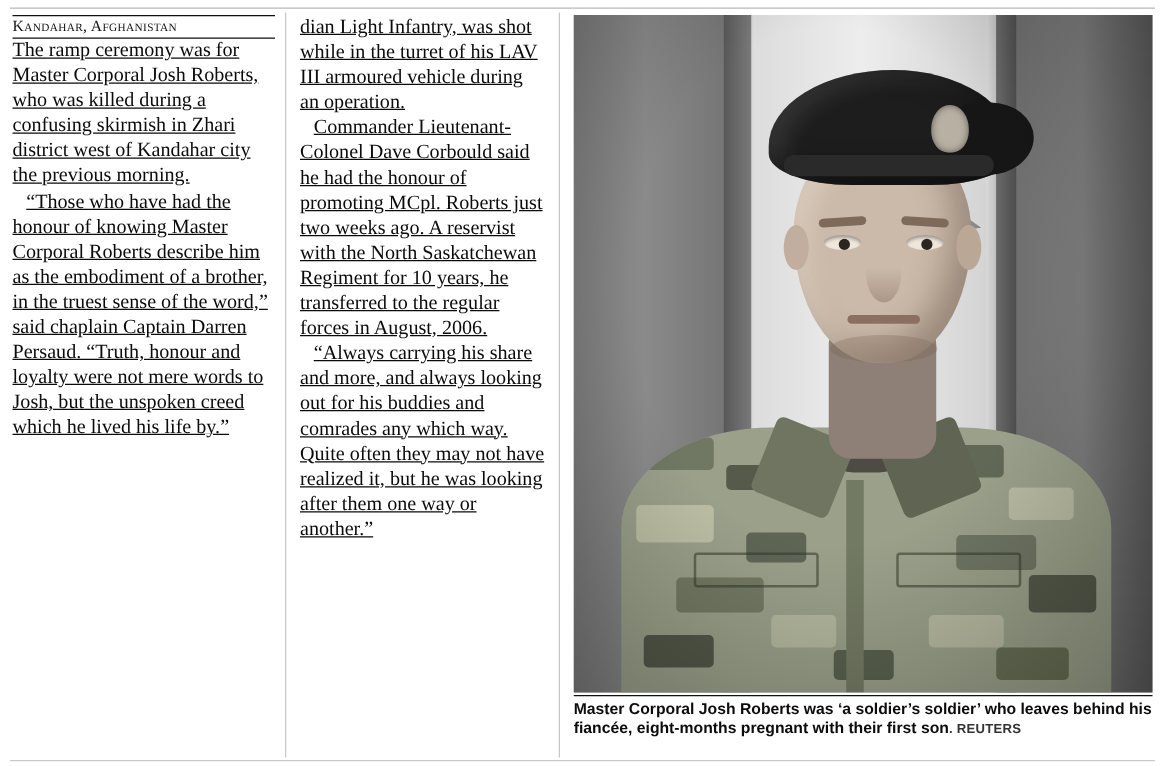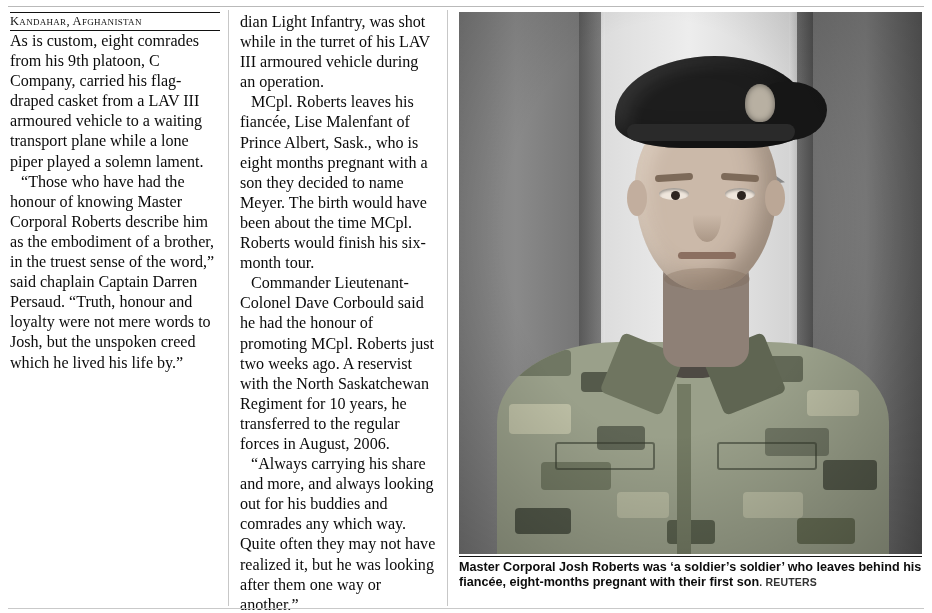--- a/index.html
+++ b/index.html
@@ -66,20 +66,21 @@
     color: #111;
   }
 
   p.body {
     margin: 0;
     font-size: 16.1px;
     line-height: 20.1px;
     text-align: left;
     color: #0b0b0b;
     hyphens: none;
+    text-decoration: underline;
   }
   p.body + p.body {
     text-indent: 11px;
   }
 
   
   .photo-col {
     position: absolute;
     left: 459px;
     top: 12px;
@@ -331,28 +332,27 @@
 <div id="page">
 
   <div class="top-rule"></div>
   <div class="vrule r1"></div>
   <div class="vrule r2"></div>
 
   <div class="col col1">
     <div class="dateline-wrap">
       <div class="dateline">Kandahar, Afghanistan</div>
     </div>
-    <p class="body">As is custom, eight comrades from his 9th platoon, C Company, carried his flag-draped casket from a LAV III armoured vehicle to a waiting transport plane while a lone piper played a solemn lament.</p>
+    <p class="body">The ramp ceremony was for Master Corporal Josh Roberts, who was killed during a confusing skirmish in Zhari district west of Kandahar city the previous morning.</p>
     <p class="body">“Those who have had the honour of knowing Master Corporal Roberts describe him as the embodiment of a brother, in the truest sense of the word,” said chaplain Captain Darren Persaud. “Truth, honour and loyalty were not mere words to Josh, but the unspoken creed which he lived his life by.”</p>
 
   </div>
 
   <div class="col col2">
     <p class="body">dian Light Infantry, was shot while in the turret of his LAV III armoured vehicle during an operation.</p>
-    <p class="body">MCpl. Roberts leaves his fiancée, Lise Malenfant of Prince Albert, Sask., who is eight months pregnant with a son they decided to name Meyer. The birth would have been about the time MCpl. Roberts would finish his six-month tour.</p>
     <p class="body">Commander Lieutenant-Colonel Dave Corbould said he had the honour of promoting MCpl. Roberts just two weeks ago. A reservist with the North Saskatchewan Regiment for 10 years, he transferred to the regular forces in August, 2006.</p>
     <p class="body">“Always carrying his share and more, and always looking out for his buddies and comrades any which way. Quite often they may not have realized it, but he was looking after them one way or another.”</p>
 
   </div>
 
   <div class="photo-col">
     <div class="photo">
       <div class="bg-left"></div>
       <div class="bg-mid"></div>
       <div class="bg-right"></div>

